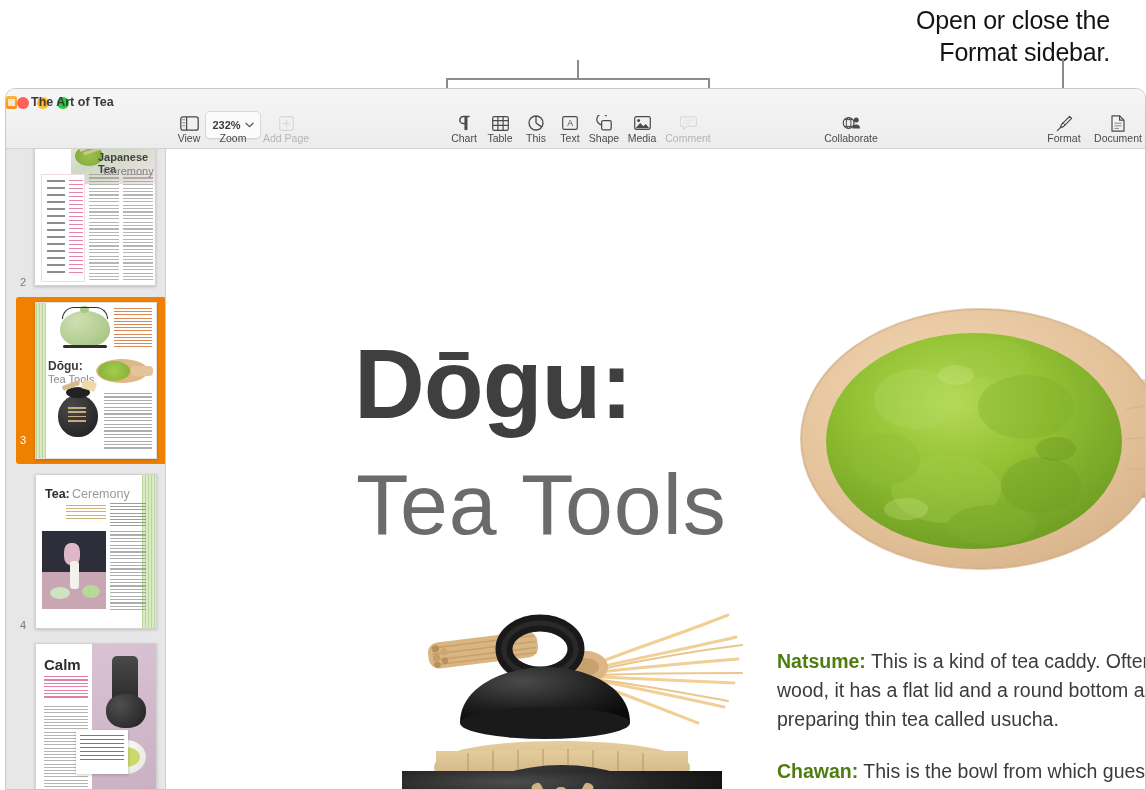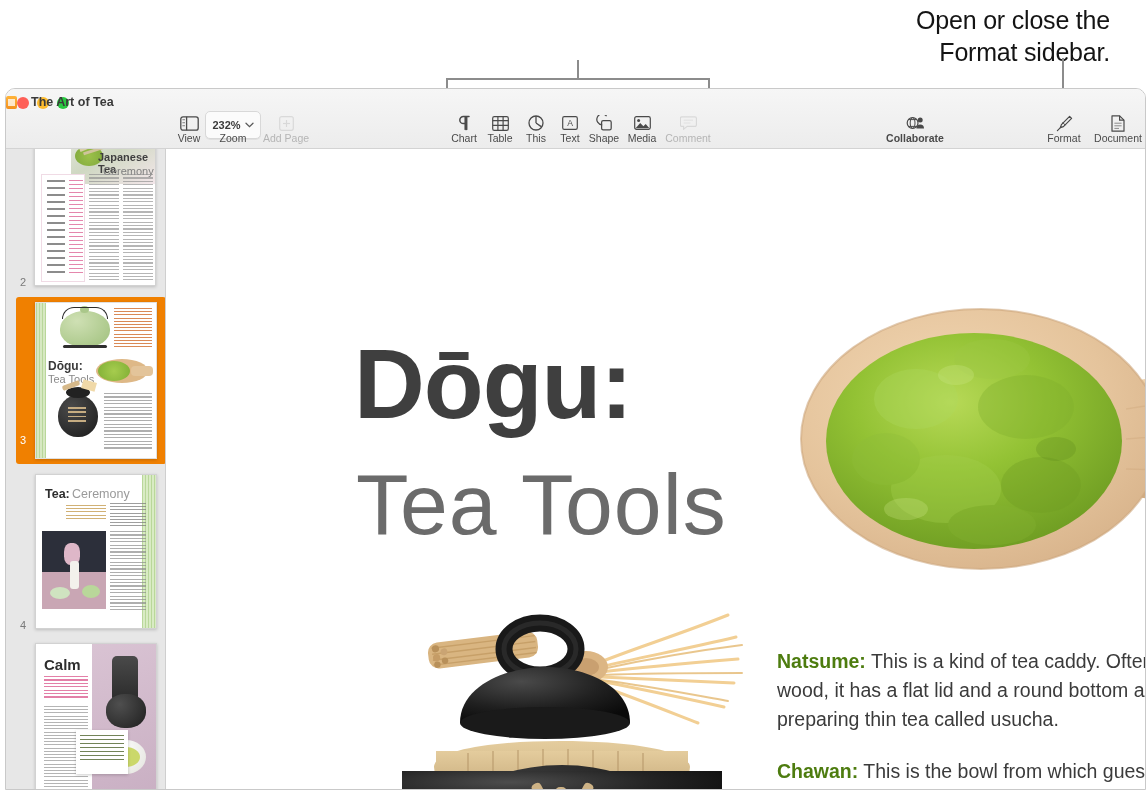--- a/index.html
+++ b/index.html
@@ -252,21 +252,21 @@
           <span class="glyph">
             <svg width="17" height="14" viewBox="0 0 17 14">
               <path d="M1.8 0.8 H15 a1.4 1.4 0 0 1 1.4 1.4 V9 a1.4 1.4 0 0 1 -1.4 1.4 H7.2 L3.6 13.2 V10.4 H1.8 A1.4 1.4 0 0 1 0.4 9 V2.2 A1.4 1.4 0 0 1 1.8 0.8 Z" fill="none" stroke="#bdbdbd" stroke-width="1.2"></path>
               <line x1="3.6" y1="4.2" x2="13" y2="4.2" stroke="#cfcfcf" stroke-width="1.1"></line>
               <line x1="3.6" y1="7" x2="10.4" y2="7" stroke="#cfcfcf" stroke-width="1.1"></line>
             </svg>
           </span>
           <span class="lbl">Comment</span>
         </div>
 
-        <div class="tb-item" style="left:876px; width:66px;font-weight:bold;">
+        <div class="tb-item" style="left:812px; width:66px;">
           <span class="glyph">
             <svg width="19" height="16" viewBox="0 0 19 16">
               <circle cx="6.6" cy="8" r="5.4" fill="none" stroke="#4a4a4a" stroke-width="1.2"></circle>
               <path d="M2.4 4.6 H10.8 M2.4 11.4 H10.8" stroke="#4a4a4a" stroke-width="1"></path>
               <ellipse cx="6.6" cy="8" rx="2.4" ry="5.4" fill="none" stroke="#4a4a4a" stroke-width="1"></ellipse>
               <circle cx="14.2" cy="5" r="2.5" fill="#4a4a4a"></circle>
               <path d="M10.4 13.4 a3.8 3.8 0 0 1 7.6 0 Z" fill="#4a4a4a"></path>
             </svg>
           </span>
           <span class="lbl">Collaborate</span>

